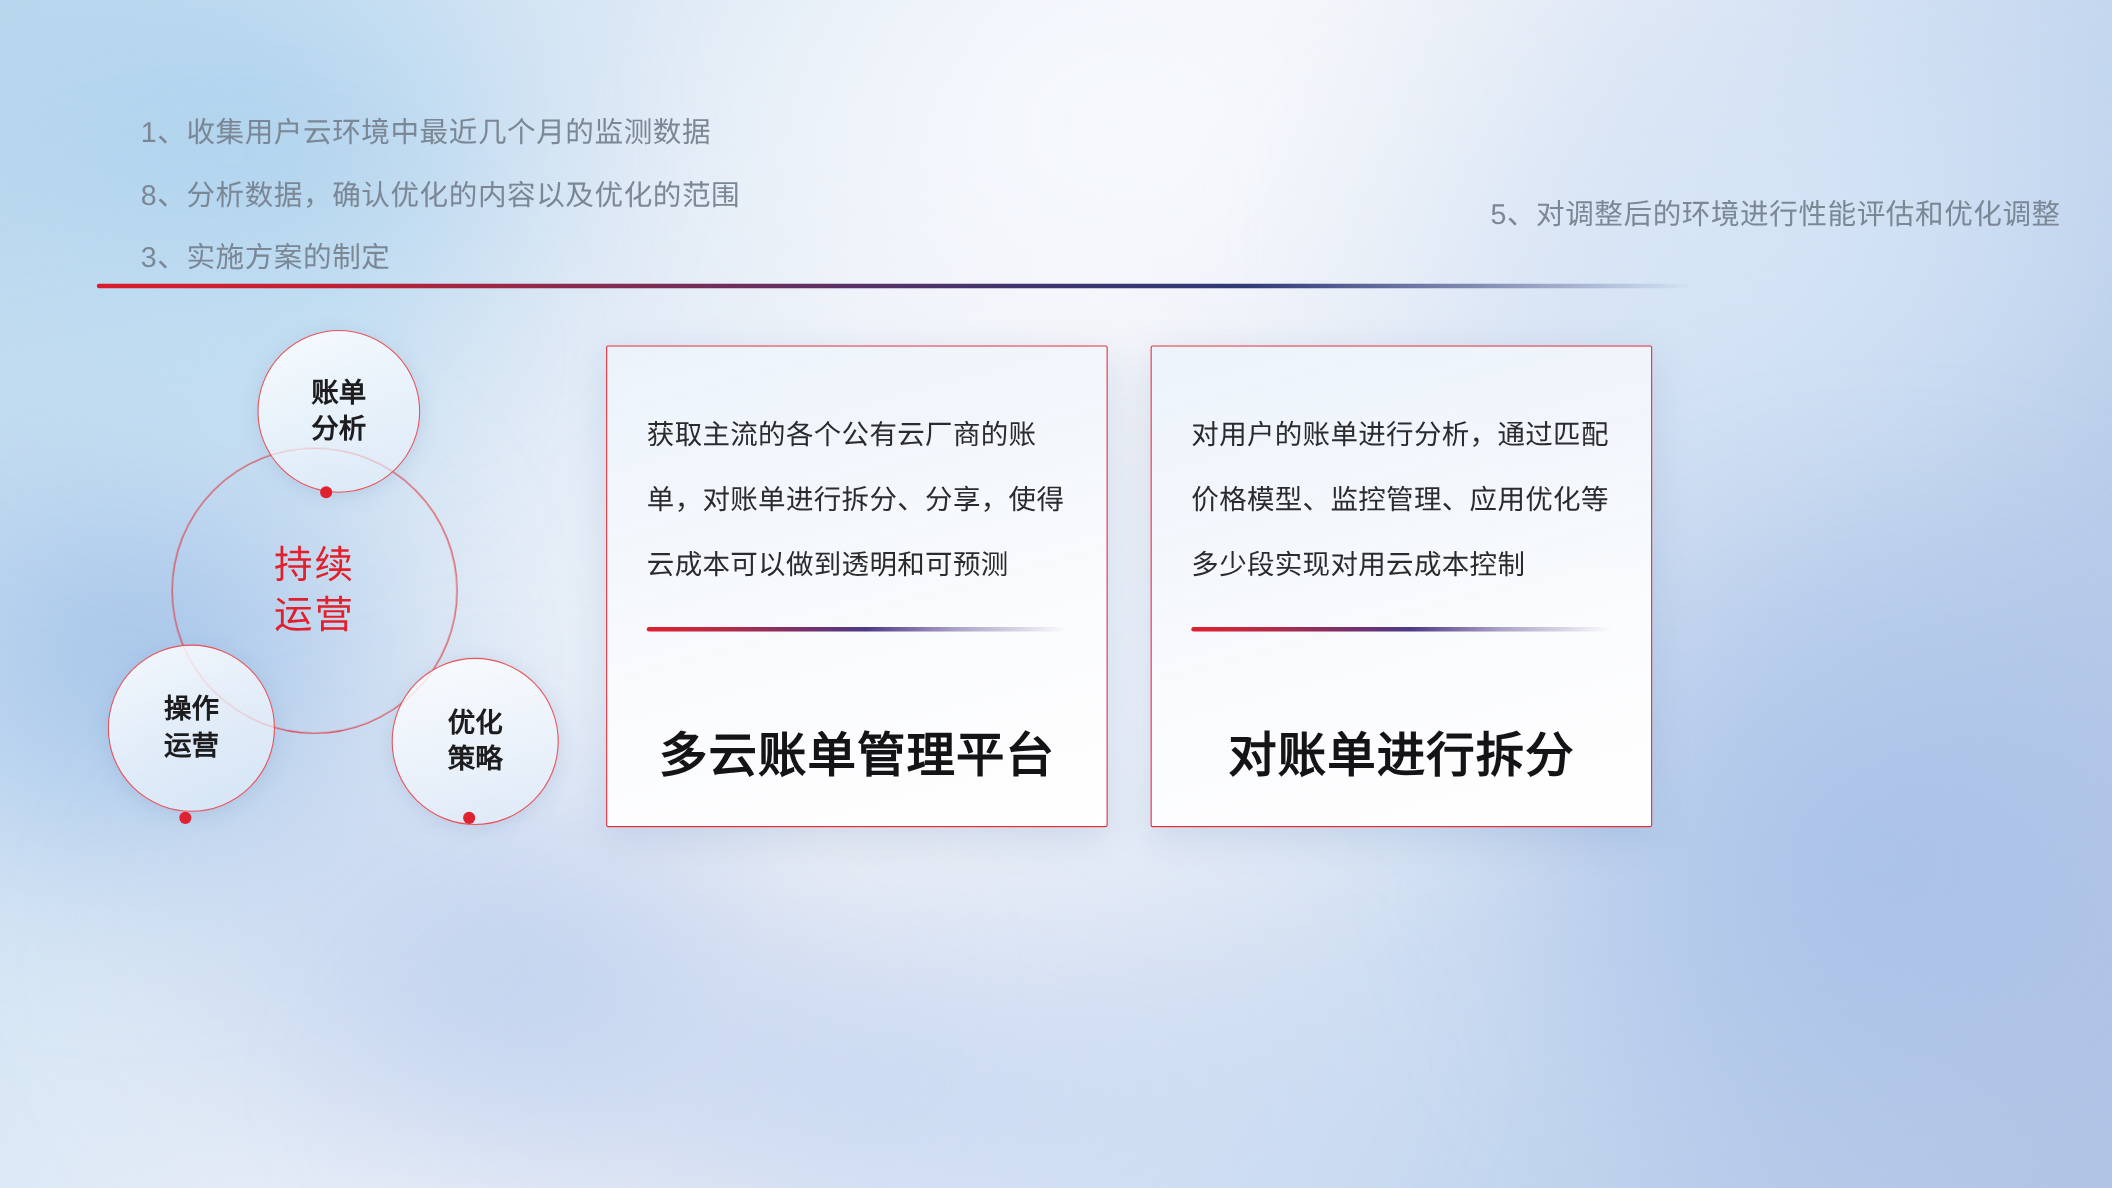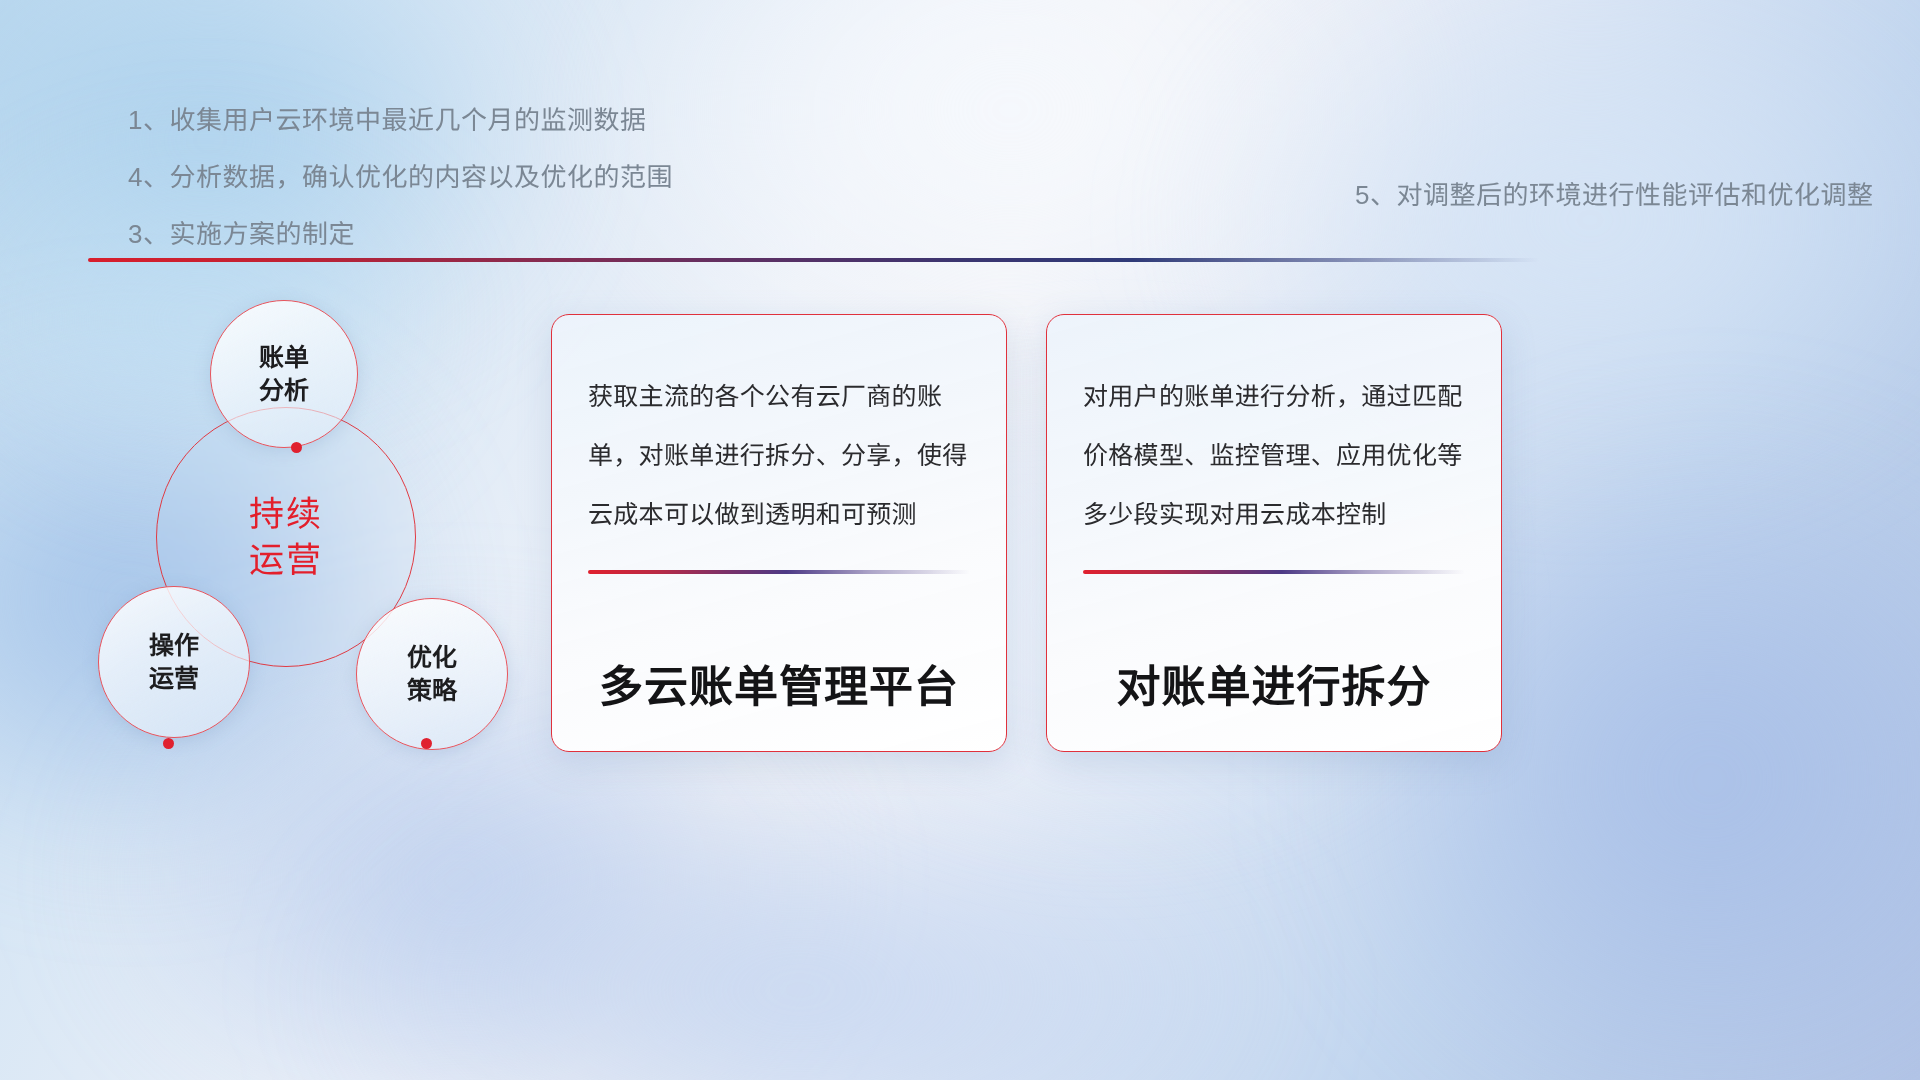--- a/index.html
+++ b/index.html
@@ -113,21 +113,21 @@
     border:1.3px solid #e8535b;
     background:linear-gradient(155deg,rgba(255,255,255,.88),rgba(226,238,250,.55));
     display:flex; align-items:center; justify-content:center;
     text-align:center;
     color:#1d1d1f;
     font-weight:bold;
     font-size:25px;
     line-height:33px;
     box-shadow:0 3px 16px rgba(120,150,190,.25);
   }
-  .b-top { left:132px; top:10px;  width:148px; height:148px; }
+  .b-top { left:156px; top:10px;  width:148px; height:148px; }
   .b-left{ left:20px;  top:296px; width:152px; height:152px; }
   .b-right{left:278px; top:308px; width:152px; height:152px; }
   .dot{
     position:absolute;
     width:11px; height:11px;
     border-radius:50%;
     background:#e0212f;
   }
   .d-top  { left:213px; top:152px; }
   .d-left { left:85px;  top:448px; }
@@ -144,21 +144,21 @@
     line-height:46px;
     letter-spacing:2px;
   }
 
   
   .card{
     position:absolute;
     top:314px;
     width:456px; height:438px;
     border:1.5px solid #e0313c;
-    border-radius:18px;
+    border-radius:2px;
     background:linear-gradient(165deg,
       rgba(236,243,251,.95) 0%,
       rgba(243,247,252,.97) 35%,
       rgba(250,251,253,.99) 62%,
       rgba(255,255,255,1) 100%);
     box-shadow:0 10px 34px rgba(110,140,185,.22);
     padding:52px 36px 0 36px;
     display:flex;
     flex-direction:column;
   }
@@ -203,21 +203,21 @@
 <div class="bg-cloud c4"></div>
 <div class="bg-cloud c5"></div>
 <div class="bg-cloud c6"></div>
 <div class="bg-cloud c7"></div>
 <div class="bg-cloud c8"></div>
 <div class="bg-cloud c9"></div>
 
 <div class="steps">
   <div class="steps-col left">
     <div class="step-line">1、收集用户云环境中最近几个月的监测数据</div>
-    <div class="step-line">4、分析数据，确认优化的内容以及优化的范围</div>
+    <div class="step-line">8、分析数据，确认优化的内容以及优化的范围</div>
     <div class="step-line">3、实施方案的制定</div>
   </div>
   <div class="steps-col right">
     <div class="step-line">5、对调整后的环境进行性能评估和优化调整</div>
   </div>
 </div>
 
 <div class="divider"></div>
 
 <div class="venn">

